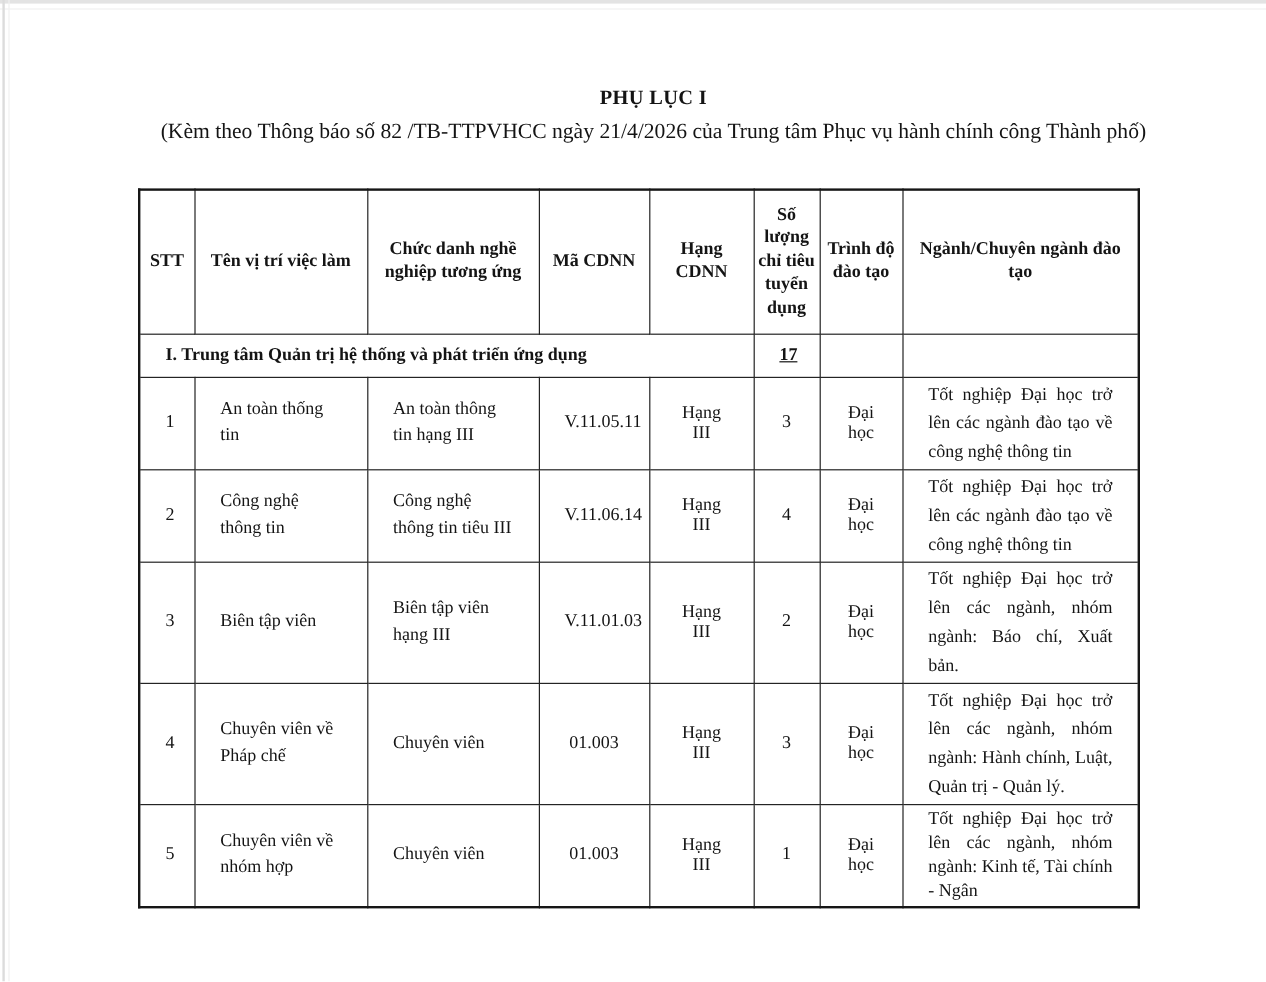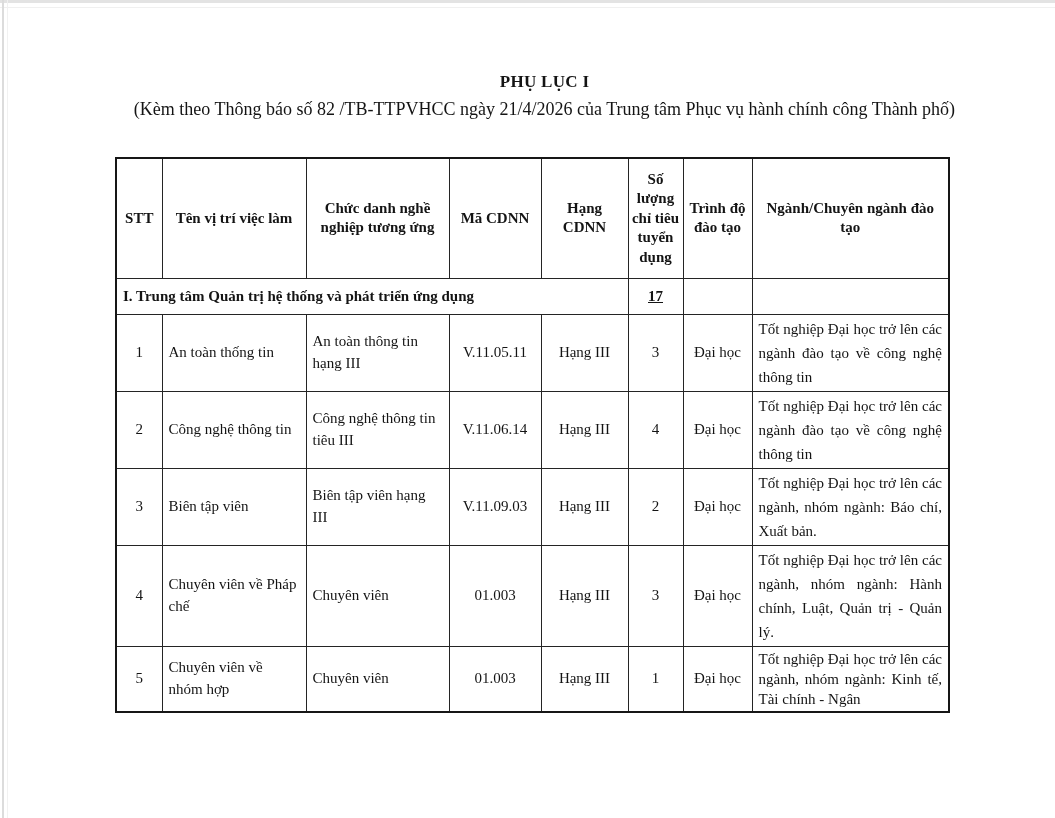--- a/index.html
+++ b/index.html
@@ -26,21 +26,21 @@
   
   table.doc {
     position:absolute; top:157px; left:115px;
     width:833px;
     border-collapse:collapse;
     table-layout:fixed;
     border:2px solid #161616;
   }
   .doc th, .doc td {
     border:1px solid #242424;
-    padding:2px 6px;
+    padding:2px 21px;
     font-size:15px;
     vertical-align:middle;
     overflow:hidden;
   }
   .doc th {
     font-weight:bold;
     text-align:center;
     line-height:1.3;
     padding:2px 3px;
   }
@@ -118,21 +118,21 @@
     <td class="c">V.11.06.14</td>
     <td class="c">Hạng III</td>
     <td class="c">4</td>
     <td class="c">Đại học</td>
     <td class="j">Tốt nghiệp Đại học trở lên các ngành đào tạo về công nghệ thông tin</td>
   </tr>
   <tr class="h-r3">
     <td class="c">3</td>
     <td class="l pos">Biên tập viên</td>
     <td class="l pos">Biên tập viên hạng III</td>
-    <td class="c">V.11.09.03</td>
+    <td class="c">V.11.01.03</td>
     <td class="c">Hạng III</td>
     <td class="c">2</td>
     <td class="c">Đại học</td>
     <td class="j">Tốt nghiệp Đại học trở lên các ngành, nhóm ngành: Báo chí, Xuất bản.</td>
   </tr>
   <tr class="h-r4">
     <td class="c">4</td>
     <td class="l pos">Chuyên viên về Pháp chế</td>
     <td class="l pos">Chuyên viên</td>
     <td class="c">01.003</td>

